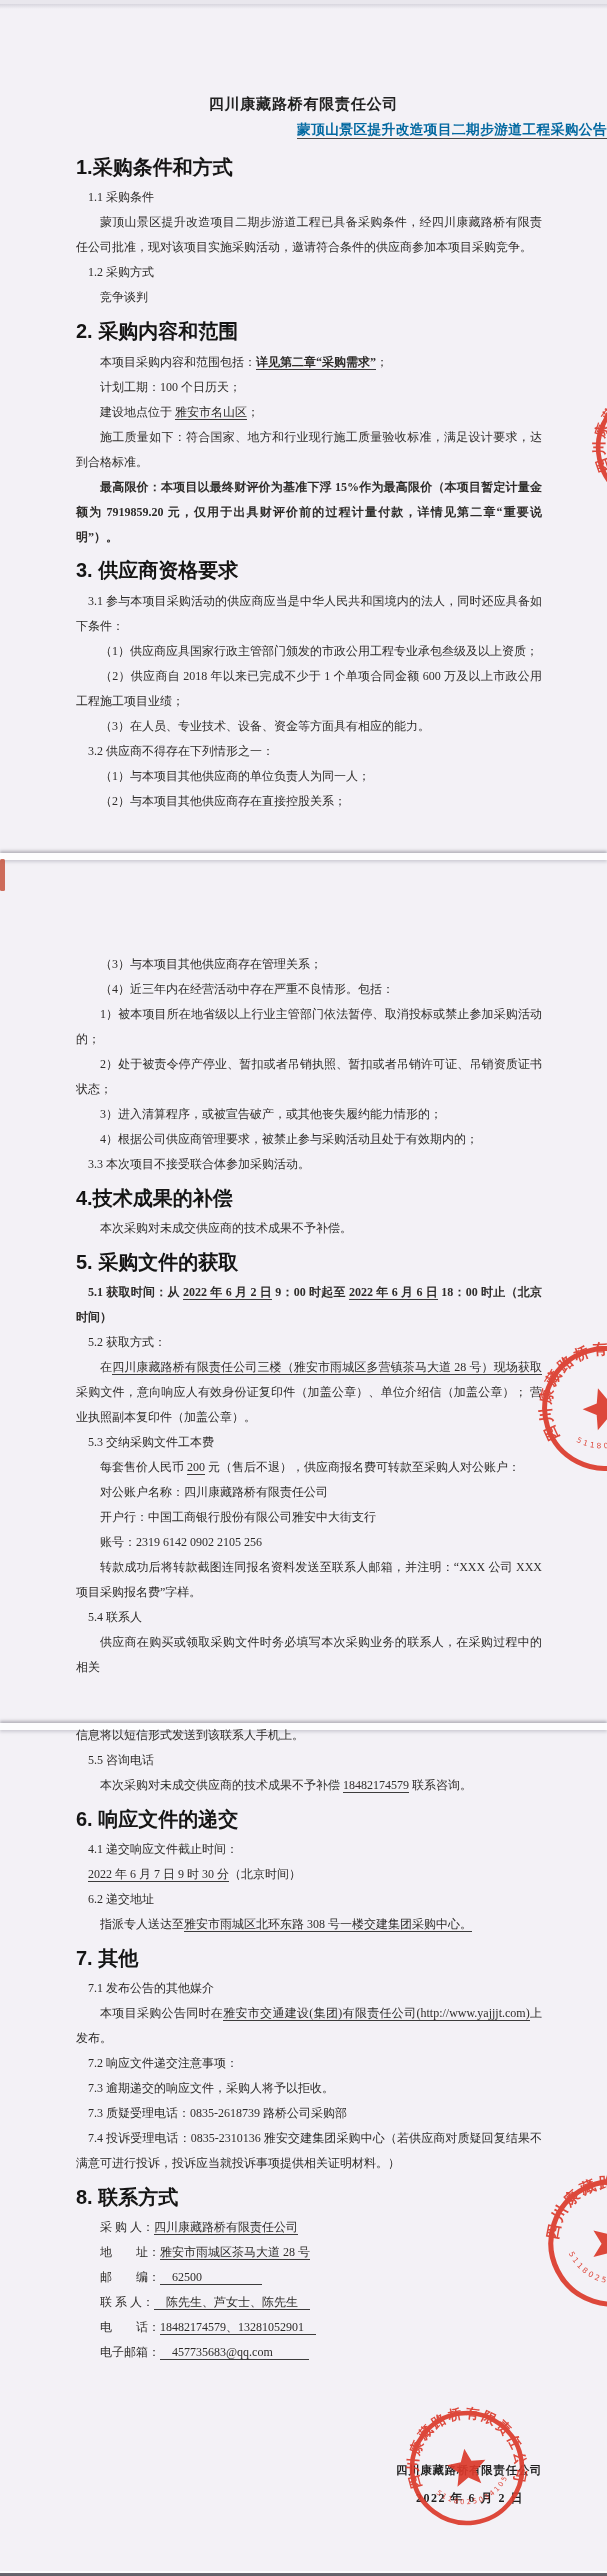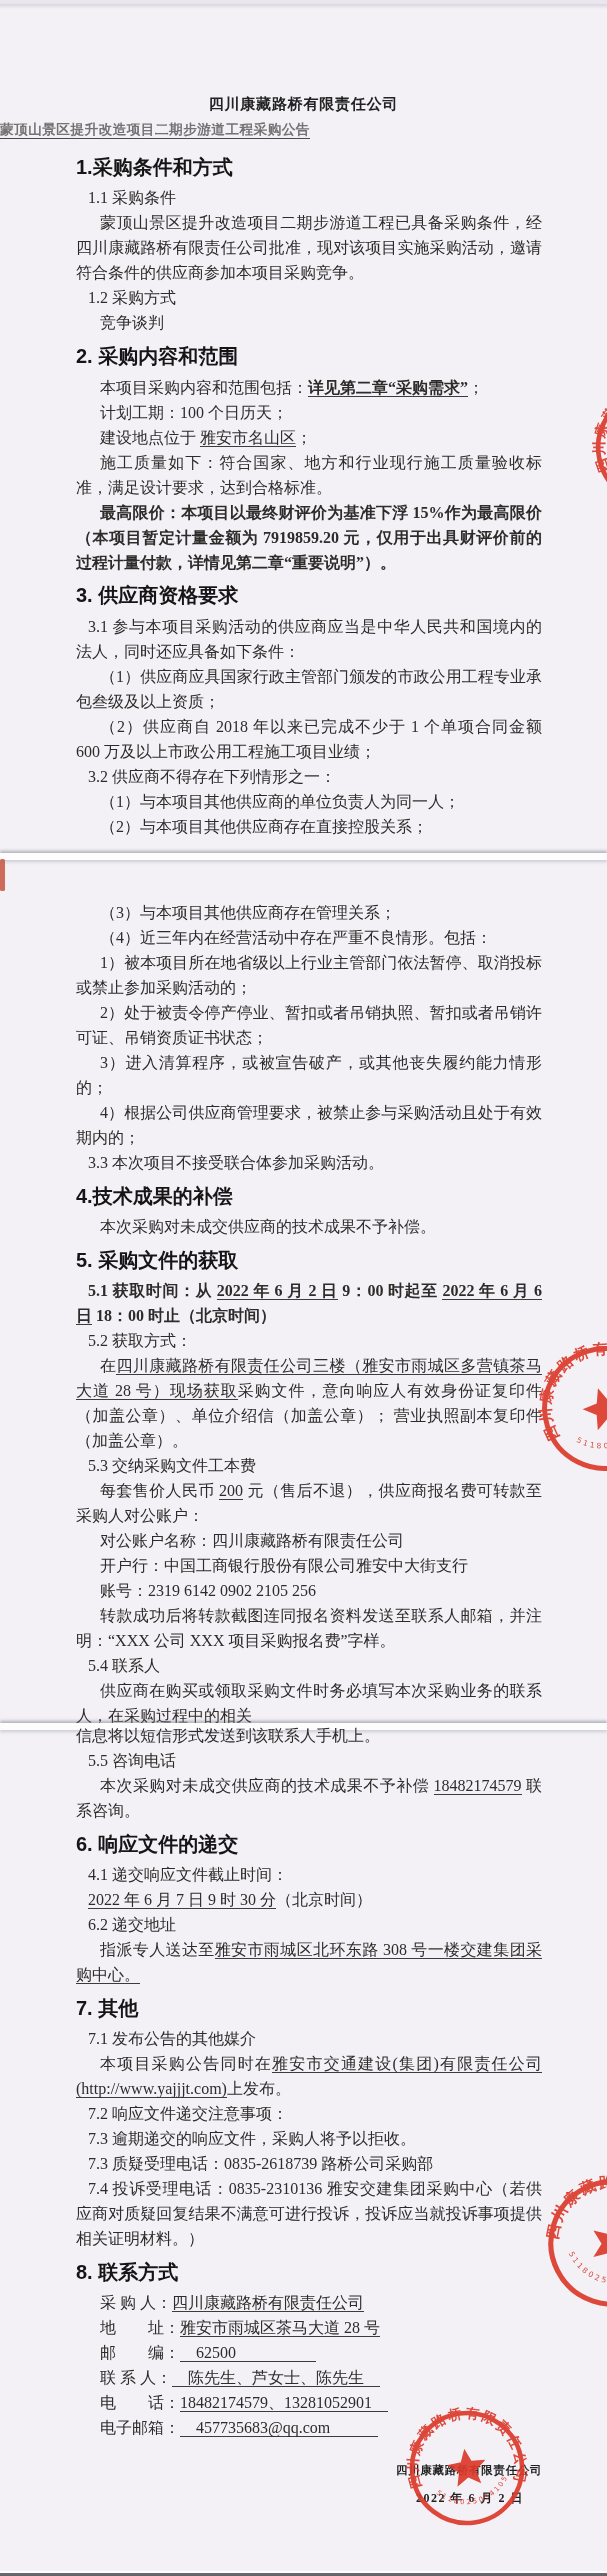--- a/index.html
+++ b/index.html
@@ -4,27 +4,27 @@
 <style>
   html,body{margin:0;padding:0;background:#e9e7ed;}
   .canvas{position:relative;width:607px;height:2576px;margin:4px auto;background:#f3f1f6;overflow:hidden;
           font-family:"Liberation Serif","DejaVu Serif",serif;color:#2e2c2a;}
   .page{position:absolute;left:0;width:607px;overflow:hidden;}
   .p1{top:6px;height:844px;}
   .p2{top:858px;height:862px;}
   .p3{top:1640px;height:844px;}
   .titles{padding-top:85px;}
   .title1{font-size:15px;font-weight:700;text-align:center;letter-spacing:0.8px;color:#222;}
-  .title2{font-size:13.7px;font-weight:700;text-align:left;margin-top:6.8px;color:#737373;}
+  .title2{font-size:13.7px;font-weight:700;text-align:right;margin-top:6.8px;color:#0369a1;}
   .title2 .u2{border-bottom:1.5px solid #4a4a4a;padding-bottom:1.5px;letter-spacing:0.4px;}
   .blocks{padding:0 65px 0 76px;}
   .p1 .blocks{padding-top:7.6px;}
-  .p2 .blocks{padding-top:38px;}
+  .p2 .blocks{padding-top:90px;}
   .p3 .blocks{padding-top:79px;}
-  .bp{font-size:16px;line-height:25px;text-align:justify;}
+  .bp{font-size:12px;line-height:25px;text-align:justify;}
   .bh{font-family:"Liberation Sans","DejaVu Sans",sans-serif;font-weight:700;font-size:20px;line-height:33px;
       color:#151515;margin:4.6px 0 1.5px 0;}
   .i1{text-indent:12px;}
   .i2{text-indent:24px;}
   .bold{font-weight:700;}
   .u{border-bottom:0.8px solid #3c3c3c;}
   .gap{position:absolute;left:0;width:607px;height:6.8px;background:#fdfdfe;
        box-shadow:0 -2.3px 3px rgba(110,108,122,.45), 0 2.3px 3px rgba(150,148,162,.35);}
   .g1{top:849px;} .g2{top:1719px;}
   .top-edge{position:absolute;top:0;left:0;width:607px;height:5.3px;background:linear-gradient(#d8d6de,#f3f1f6);}
@@ -60,20 +60,21 @@
         <div class="bh i0"><span>2. 采购内容和范围</span></div>
         <div class="bp i2"><span>本项目采购内容和范围包括：</span><span class="u bold">详见第二章“采购需求”</span><span>；</span></div>
         <div class="bp i2"><span>计划工期：100 个日历天；</span></div>
         <div class="bp i2"><span>建设地点位于 </span><span class="u">雅安市名山区</span><span>；</span></div>
         <div class="bp i2"><span>施工质量如下：符合国家、地方和行业现行施工质量验收标准，满足设计要求，达到合格标准。</span></div>
         <div class="bp i2 bold"><span>最高限价：本项目以最终财评价为基准下浮 15%作为最高限价（本项目暂定计量金额为 7919859.20 元，仅用于出具财评价前的过程计量付款，详情见第二章“重要说明”）。</span></div>
         <div class="bh i0"><span>3. 供应商资格要求</span></div>
         <div class="bp i1"><span>3.1 参与本项目采购活动的供应商应当是中华人民共和国境内的法人，同时还应具备如下条件：</span></div>
         <div class="bp i2"><span>（1）供应商应具国家行政主管部门颁发的市政公用工程专业承包叁级及以上资质；</span></div>
         <div class="bp i2"><span>（2）供应商自 2018 年以来已完成不少于 1 个单项合同金额 600 万及以上市政公用工程施工项目业绩；</span></div>
+        <div class="bp i2"><span>（3）在人员、专业技术、设备、资金等方面具有相应的能力。</span></div>
         <div class="bp i1"><span>3.2 供应商不得存在下列情形之一：</span></div>
         <div class="bp i2"><span>（1）与本项目其他供应商的单位负责人为同一人；</span></div>
         <div class="bp i2"><span>（2）与本项目其他供应商存在直接控股关系；</span></div>
       </div>
   </div>
 
   <div class="gap g1"></div>
   <div class="artifact-red"></div>
 
   <div class="page p2">

